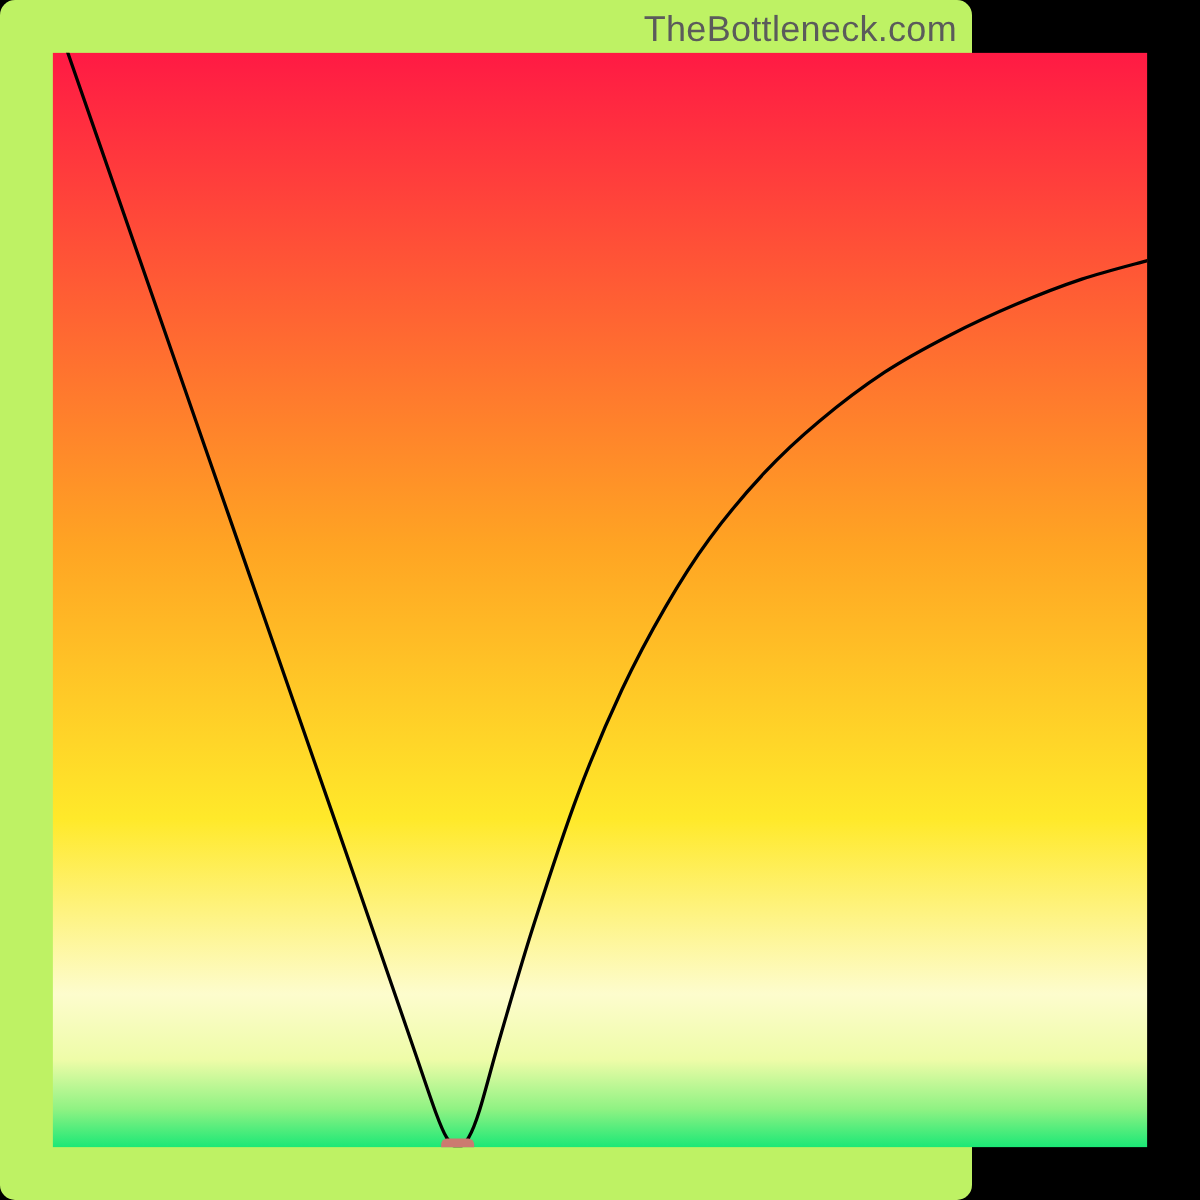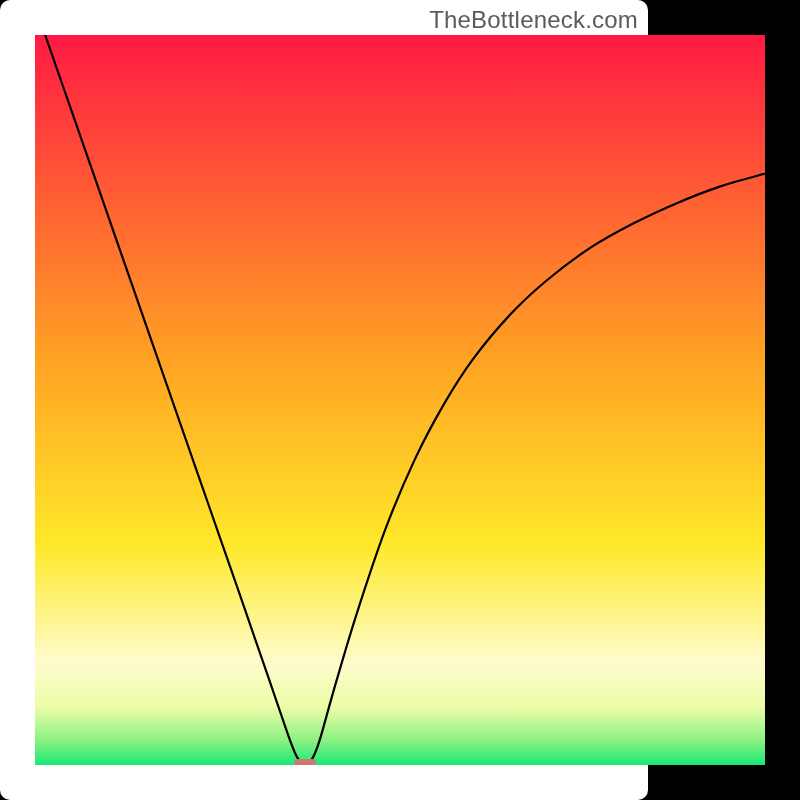--- a/index.html
+++ b/index.html
@@ -8,21 +8,21 @@
     width: 800px;
     height: 800px;
     overflow: hidden;
     background: #000;
     font-family: Arial, Helvetica, sans-serif;
   }
   .frame {
     position: relative;
     width: 648px;
     height: 800px;
-    background: #ffffff;
+    background: #bef264;
     border-radius: 10px;
   }
   .plot {
     position: absolute;
     left: 35px;
     top: 35px;
     width: 730px;
     height: 730px;
     overflow: hidden;
   }

